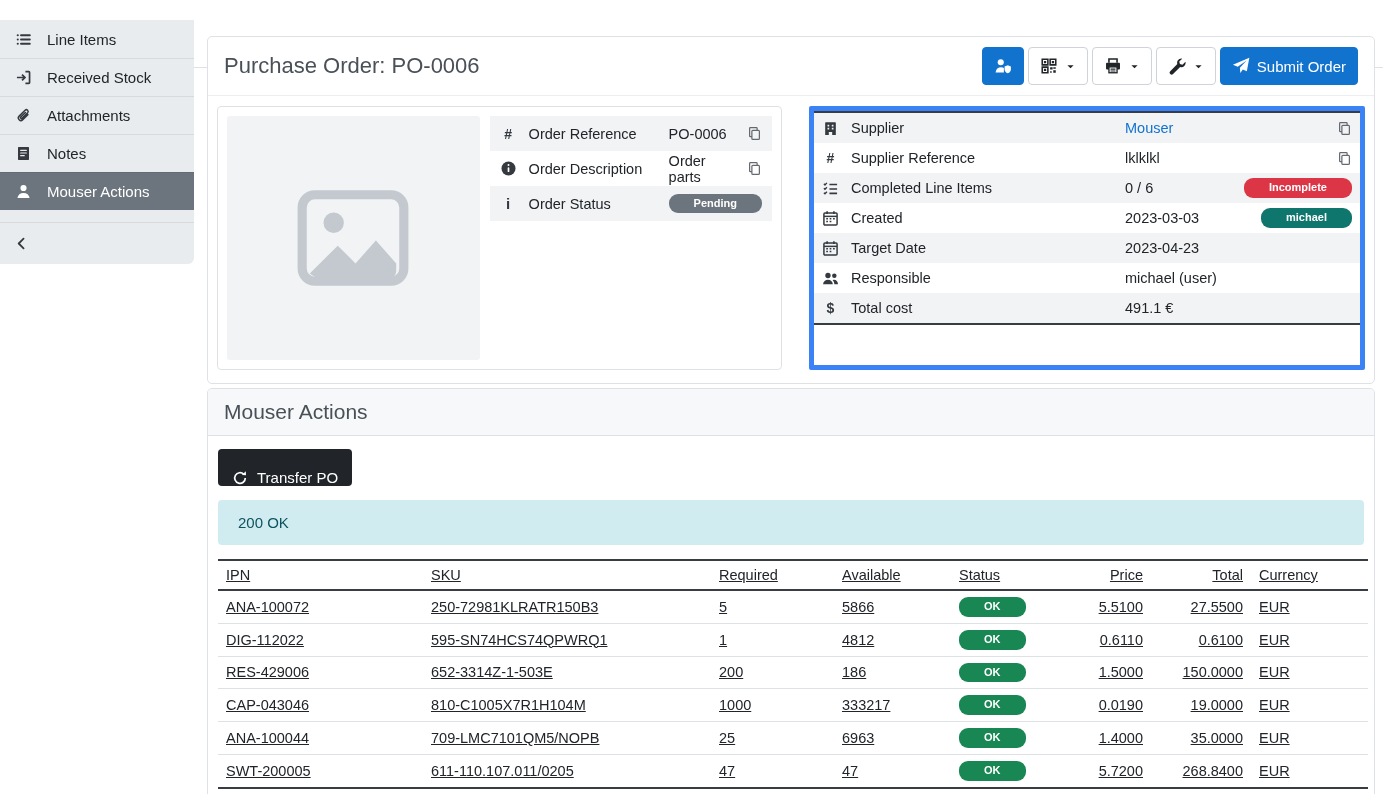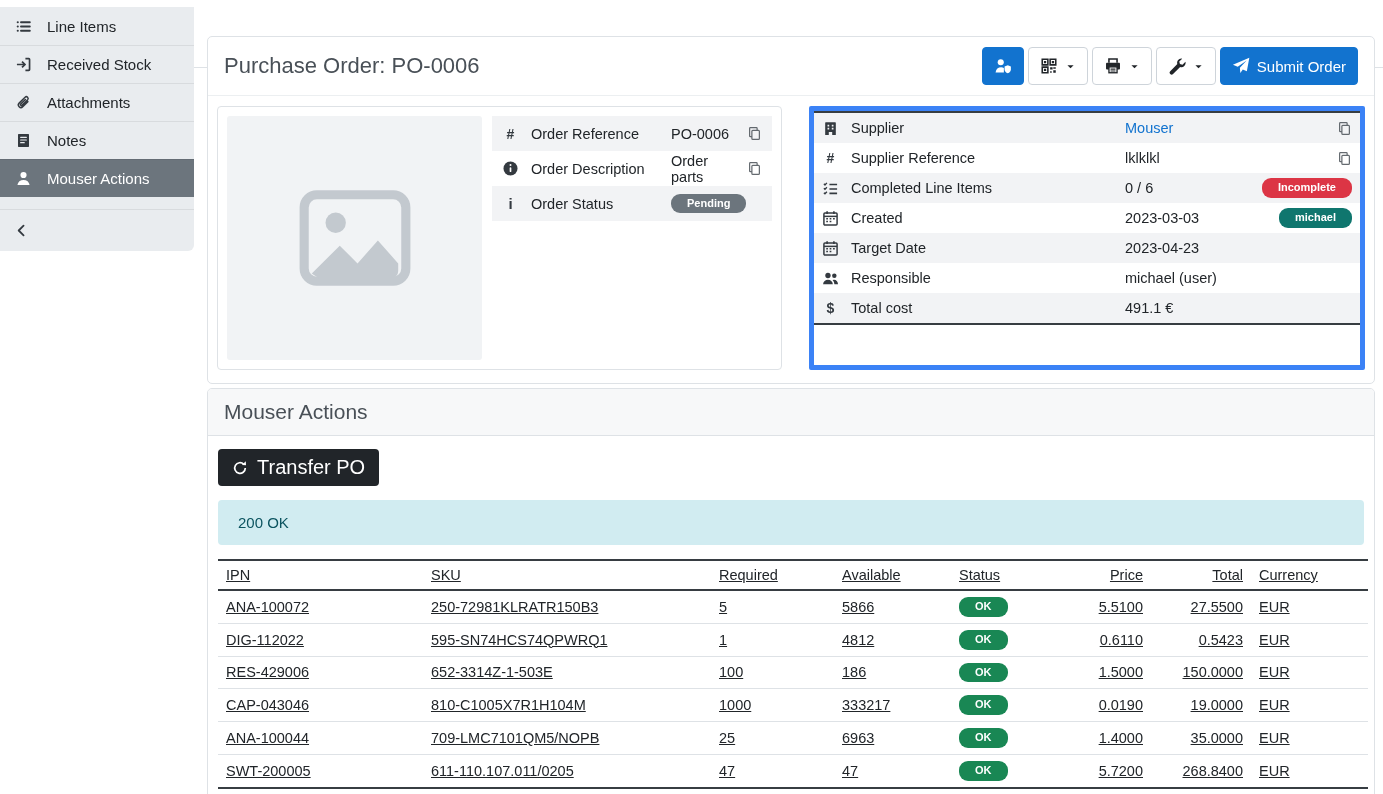--- a/index.html
+++ b/index.html
@@ -17,21 +17,21 @@
   .topbar {
     position: absolute; left: 194px; right: 0; top: 0; height: 33px;
     background: #fff; border-bottom: 1px solid #dee2e6;
     display: flex; align-items: center; gap: 10px; padding-left: 41px; font-size: 15px; margin-top: 35px;
   }
   .topbar a { color: #1273cf; text-decoration: none; cursor: pointer; }
   .crumb-sep { color: #495057; }
 
   
   .sidebar {
-    position: absolute; left: 0; top: 7px; width: 194px;
+    position: absolute; left: 0; top: 20px; width: 194px;
     background: #e9ecef; border-radius: 0 0 6px 0; overflow: hidden;
   }
   .sb-item {
     display: flex; align-items: center; gap: 15px; height: 38px;
     padding: 0 15px; font-size: 15px; color: #212529; cursor: pointer;
     border-top: 1px solid rgba(0,0,0,0.07);
   }
   .sb-item:first-child { border-top: none; }
   .sb-item.active { background: #6c757d; color: #fff; }
   .sb-icon { width: 17px; height: 17px; flex: 0 0 17px; color: #343a40; }
@@ -94,29 +94,29 @@
   .rtable .drow:nth-child(odd) { background: #f2f3f5; }
   .rtable .dlabel { flex: 0 0 262px; }
 
   .dicon { width: 17px; height: 17px; flex: 0 0 17px; color: #343a40; }
   .dvalue { flex: 1; }
   .dvalue.link { color: #1273cf; cursor: pointer; }
   .copy { width: 15px; height: 15px; color: #495057; opacity: 0.85; cursor: pointer; flex: 0 0 15px; }
 
   .badge {
     display: inline-block; font-size: 11px; font-weight: 700; color: #fff;
-    padding: 3px 16px; border-radius: 9px; line-height: 1.25; white-space: nowrap;
+    padding: 3px 25px; border-radius: 9px; line-height: 1.25; white-space: nowrap;
   }
 
   
   .panel2-body { padding: 13px 10px; }
   .btn-transfer {
     background: #212529; color: #fff; border: none; border-radius: 4px;
-    height: 37px; padding: 0 14px; font-size: 20px; font-family: inherit;
-    display: inline-flex; align-items: center; gap: 9px; cursor: pointer; margin-bottom: 14px;
+    height: 37px; padding: 0 14px; font-size: 15px; font-family: inherit;
+    display: inline-flex; align-items: flex-end; gap: 9px; cursor: pointer; margin-bottom: 14px;
   }
   .btn-transfer .icn { width: 16px; height: 16px; }
   .alert-info {
     background: #d1ecf1; color: #0c5460; border-radius: 4px;
     padding: 14px 20px; font-size: 15px; margin-bottom: 14px;
   }
 
   table.main { width: 100%; border-collapse: collapse; font-size: 14.5px; table-layout: fixed; }
   .main th, .main td { text-align: left; padding: 6px 8px; height: 30px; font-weight: 400; text-decoration: underline; }
   .main thead th { border-top: 2px solid #373d42; border-bottom: 2px solid #373d42; }
@@ -446,27 +446,27 @@
             <td class="col-total">27.5500</td>
             <td class="col-currency">EUR</td>
           </tr>
           <tr>
             <td class="col-ipn">DIG-112022</td>
             <td class="col-sku">595-SN74HCS74QPWRQ1</td>
             <td class="col-required">1</td>
             <td class="col-available">4812</td>
             <td class="col-status"><span class="badge" style="background: rgb(25, 135, 84);">OK</span></td>
             <td class="col-price">0.6110</td>
-            <td class="col-total">0.5423</td>
+            <td class="col-total">0.6100</td>
             <td class="col-currency">EUR</td>
           </tr>
           <tr>
             <td class="col-ipn">RES-429006</td>
             <td class="col-sku">652-3314Z-1-503E</td>
-            <td class="col-required">100</td>
+            <td class="col-required">200</td>
             <td class="col-available">186</td>
             <td class="col-status"><span class="badge" style="background: rgb(25, 135, 84);">OK</span></td>
             <td class="col-price">1.5000</td>
             <td class="col-total">150.0000</td>
             <td class="col-currency">EUR</td>
           </tr>
           <tr>
             <td class="col-ipn">CAP-043046</td>
             <td class="col-sku">810-C1005X7R1H104M</td>
             <td class="col-required">1000</td>

